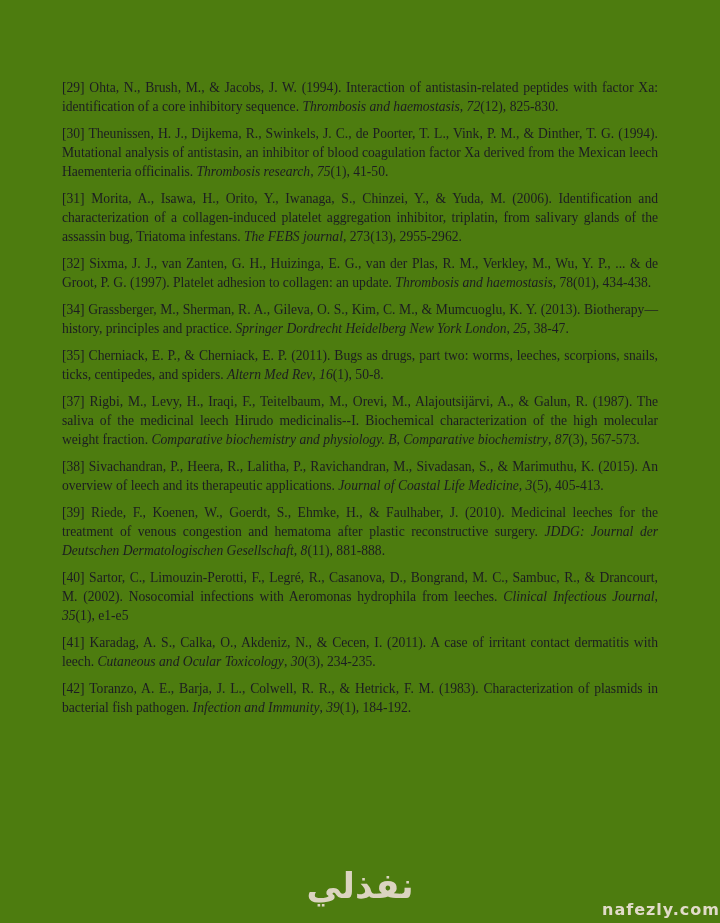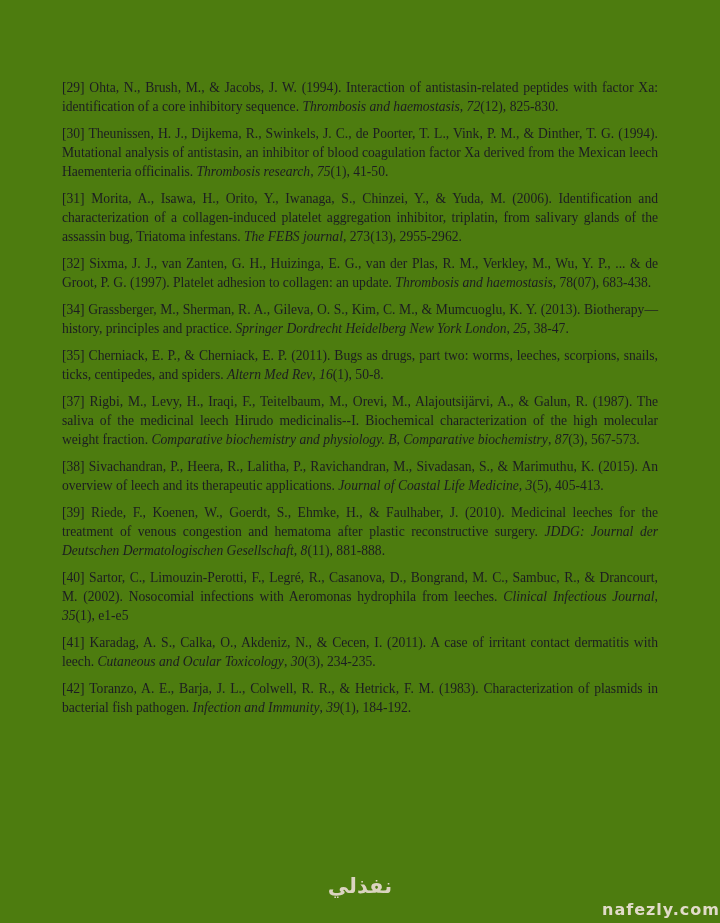--- a/index.html
+++ b/index.html
@@ -36,21 +36,21 @@
     left: 0;
     right: 0;
     bottom: 4px;
     text-align: center;
     user-select: none;
     pointer-events: none;
   }
   .wm-ar {
     font-family: "DejaVu Sans", sans-serif;
     font-weight: bold;
-    font-size: 21px;
+    font-size: 35px;
     line-height: 30px;
     color: #dbd4c0;
     direction: rtl;
   }
   .wm-url {
     font-family: "DejaVu Sans", sans-serif;
     font-weight: bold;
     font-size: 16px;
     line-height: 18px;
     color: #e1dbc9;
@@ -59,21 +59,21 @@
   }
 </style>
 </head>
 <body>
 
 <div class="page">
   <main class="refs">
       <p><span>[29] Ohta, N., Brush, M., &amp; Jacobs, J. W. (1994). Interaction of antistasin-related peptides with factor Xa: identification of a core inhibitory sequence. </span><em>Thrombosis and haemostasis</em><span>, </span><em>72</em><span>(12), 825-830.</span></p>
       <p><span>[30] Theunissen, H. J., Dijkema, R., Swinkels, J. C., de Poorter, T. L., Vink, P. M., &amp; Dinther, T. G. (1994). Mutational analysis of antistasin, an inhibitor of blood coagulation factor Xa derived from the Mexican leech Haementeria officinalis. </span><em>Thrombosis research</em><span>, </span><em>75</em><span>(1), 41-50.</span></p>
       <p><span>[31] Morita, A., Isawa, H., Orito, Y., Iwanaga, S., Chinzei, Y., &amp; Yuda, M. (2006). Identification and characterization of a collagen-induced platelet aggregation inhibitor, triplatin, from salivary glands of the assassin bug, Triatoma infestans. </span><em>The FEBS journal</em><span>, 273(13), 2955-2962.</span></p>
-      <p><span>[32] Sixma, J. J., van Zanten, G. H., Huizinga, E. G., van der Plas, R. M., Verkley, M., Wu, Y. P., ... &amp; de Groot, P. G. (1997). Platelet adhesion to collagen: an update. </span><em>Thrombosis and haemostasis</em><span>, 78(07), 683-438.</span></p>
+      <p><span>[32] Sixma, J. J., van Zanten, G. H., Huizinga, E. G., van der Plas, R. M., Verkley, M., Wu, Y. P., ... &amp; de Groot, P. G. (1997). Platelet adhesion to collagen: an update. </span><em>Thrombosis and haemostasis</em><span>, 78(01), 434-438.</span></p>
       <p><span>[34] Grassberger, M., Sherman, R. A., Gileva, O. S., Kim, C. M., &amp; Mumcuoglu, K. Y. (2013). Biotherapy—history, principles and practice. </span><em>Springer Dordrecht Heidelberg New York London</em><span>, </span><em>25</em><span>, 38-47.</span></p>
       <p><span>[35] Cherniack, E. P., &amp; Cherniack, E. P. (2011). Bugs as drugs, part two: worms, leeches, scorpions, snails, ticks, centipedes, and spiders. </span><em>Altern Med Rev</em><span>, </span><em>16</em><span>(1), 50-8.</span></p>
       <p><span>[37] Rigbi, M., Levy, H., Iraqi, F., Teitelbaum, M., Orevi, M., Alajoutsijärvi, A., &amp; Galun, R. (1987). The saliva of the medicinal leech Hirudo medicinalis--I. Biochemical characterization of the high molecular weight fraction. </span><em>Comparative biochemistry and physiology. B, Comparative biochemistry</em><span>, </span><em>87</em><span>(3), 567-573.</span></p>
       <p><span>[38] Sivachandran, P., Heera, R., Lalitha, P., Ravichandran, M., Sivadasan, S., &amp; Marimuthu, K. (2015). An overview of leech and its therapeutic applications. </span><em>Journal of Coastal Life Medicine</em><span>, </span><em>3</em><span>(5), 405-413.</span></p>
       <p><span>[39] Riede, F., Koenen, W., Goerdt, S., Ehmke, H., &amp; Faulhaber, J. (2010). Medicinal leeches for the treatment of venous congestion and hematoma after plastic reconstructive surgery. </span><em>JDDG: Journal der Deutschen Dermatologischen Gesellschaft</em><span>, </span><em>8</em><span>(11), 881-888.</span></p>
       <p><span>[40] Sartor, C., Limouzin-Perotti, F., Legré, R., Casanova, D., Bongrand, M. C., Sambuc, R., &amp; Drancourt, M. (2002). Nosocomial infections with Aeromonas hydrophila from leeches. </span><em>Clinical Infectious Journal</em><span>, </span><em>35</em><span>(1), e1-e5</span></p>
       <p><span>[41] Karadag, A. S., Calka, O., Akdeniz, N., &amp; Cecen, I. (2011). A case of irritant contact dermatitis with leech. </span><em>Cutaneous and Ocular Toxicology</em><span>, </span><em>30</em><span>(3), 234-235.</span></p>
       <p><span>[42] Toranzo, A. E., Barja, J. L., Colwell, R. R., &amp; Hetrick, F. M. (1983). Characterization of plasmids in bacterial fish pathogen. </span><em>Infection and Immunity</em><span>, </span><em>39</em><span>(1), 184-192.</span></p>
     </main>
   <div class="watermark">

